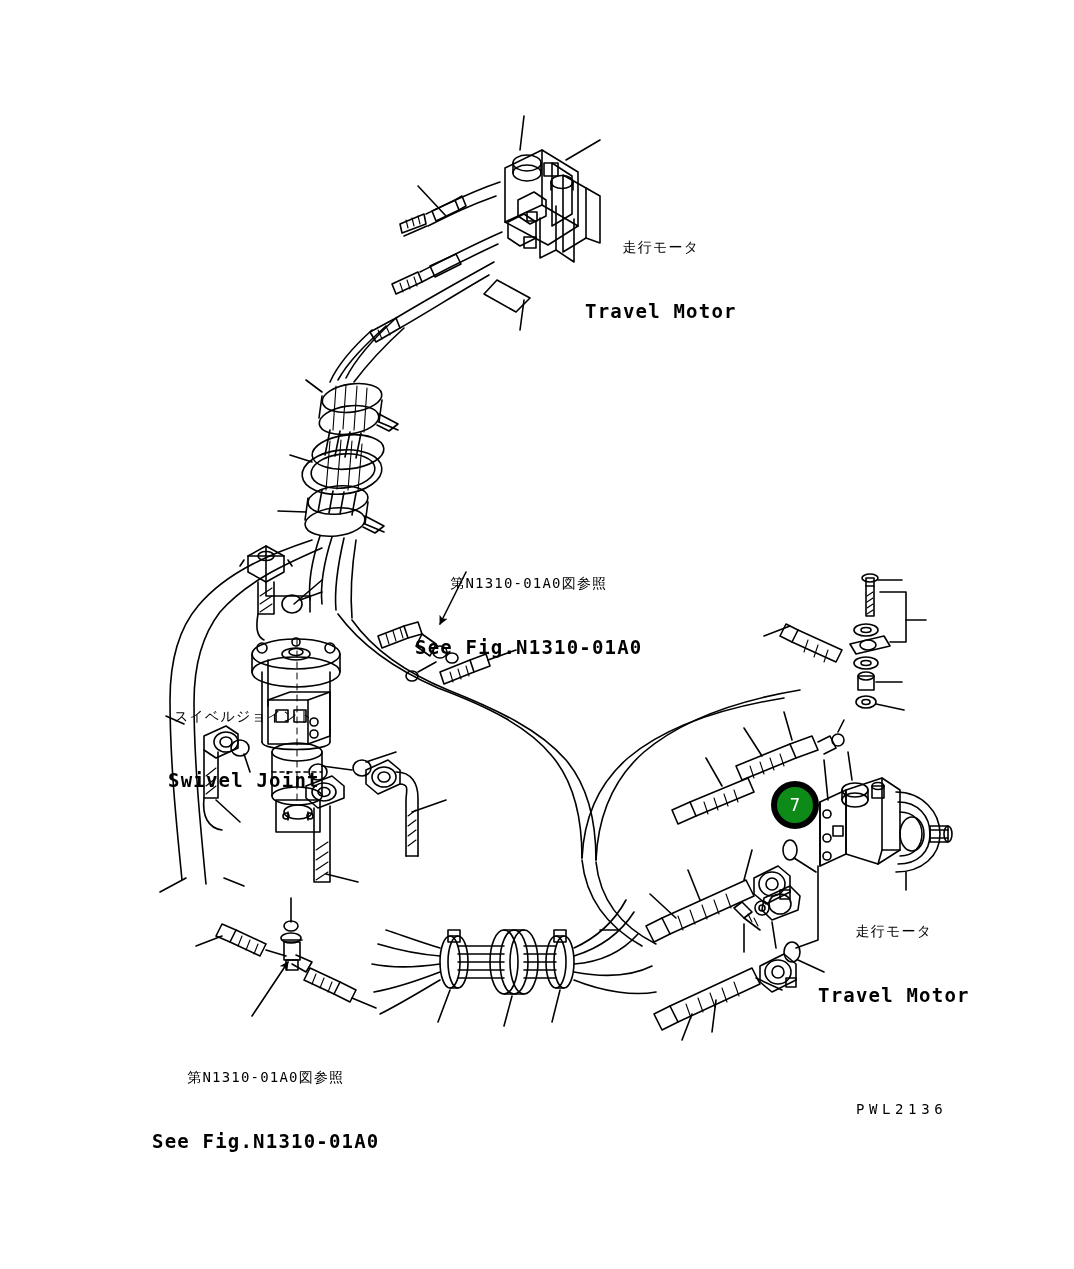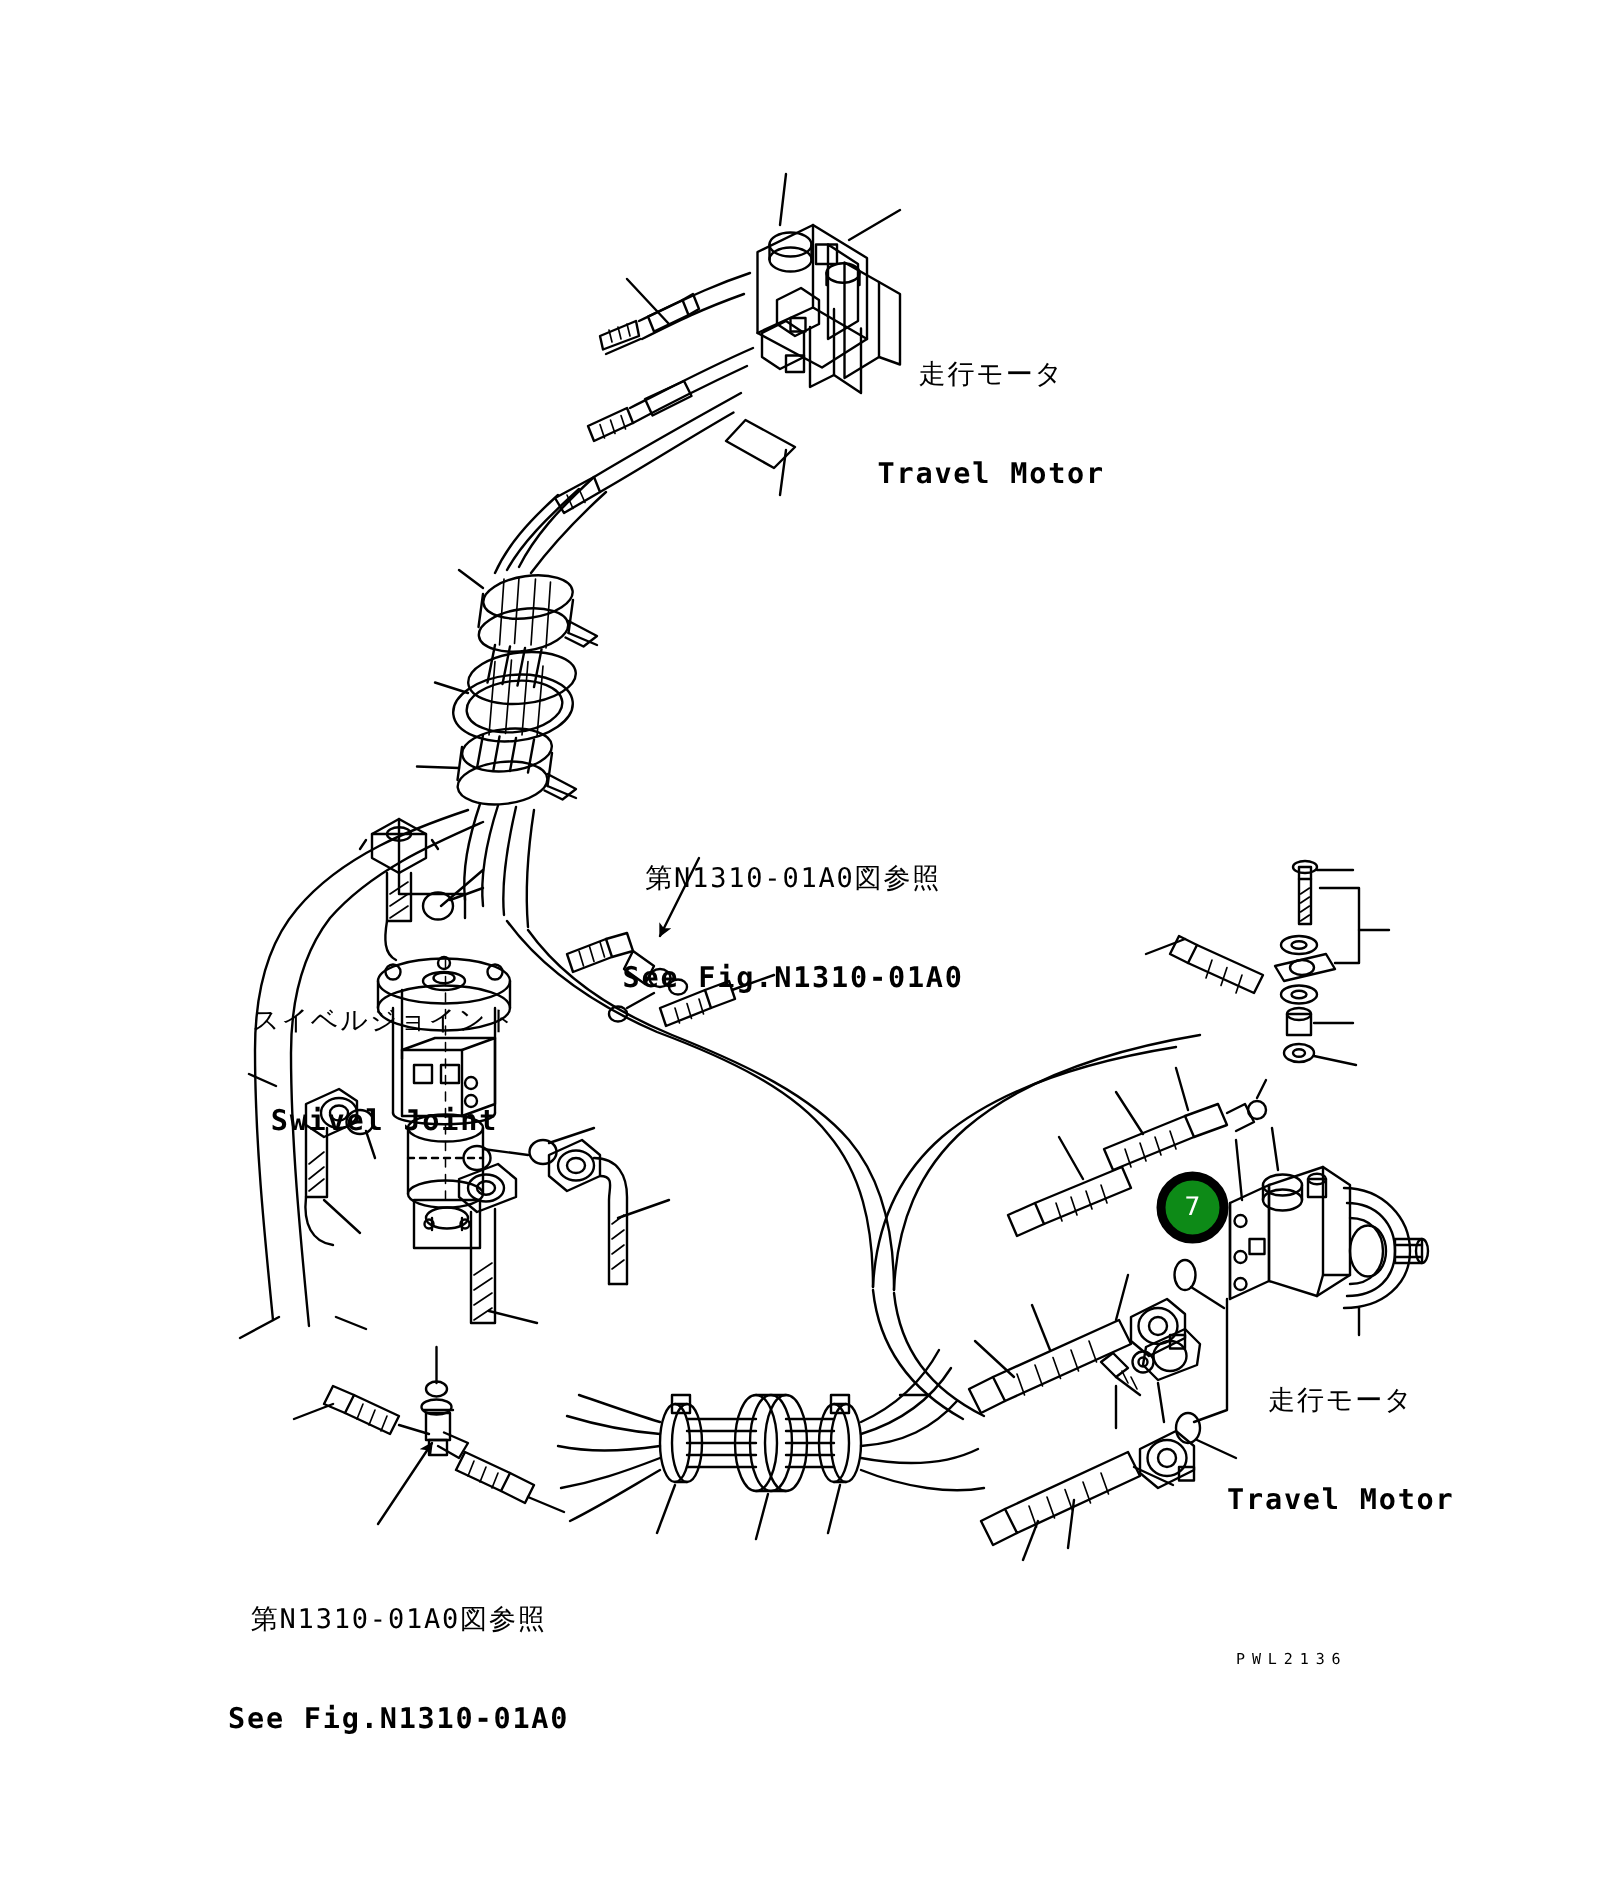--- a/index.html
+++ b/index.html
@@ -27,21 +27,21 @@
   }
   .lbl {
     position: absolute;
     color: #000000;
     font-family: "DejaVu Sans Mono", "Liberation Mono", monospace;
     white-space: pre;
     line-height: 1.32;
   }
   .lbl .jp {
     display: block;
-    font-size: 18px;
+    font-size: 14px;
     letter-spacing: 1.2px;
   }
   .lbl .en {
     display: block;
     font-size: 19px;
     letter-spacing: 1.2px;
     font-weight: bold;
   }
   .lbl.center { text-align: center; }
   .lbl.left { text-align: center; }
@@ -49,35 +49,35 @@
   #label-travel-motor-top {
     left: 585px;
     top: 196px;
   }
   #label-travel-motor-bottom {
     left: 818px;
     top: 880px;
   }
   #label-swivel-joint {
     left: 168px;
-    top: 627px;
+    top: 665px;
   }
   #label-see-fig-top {
     left: 415px;
     top: 532px;
   }
   #label-see-fig-bottom {
     left: 152px;
     top: 1026px;
   }
   #drawing-number {
     position: absolute;
-    left: 824px;
+    left: 856px;
     top: 1101px;
-    font-size: 10px;
+    font-size: 14px;
     letter-spacing: 4.6px;
     color: #000000;
     font-family: "DejaVu Sans Mono", "Liberation Mono", monospace;
     white-space: pre;
   }
   #callout-7 {
     position: absolute;
     left: 771px;
     top: 781px;
     width: 48px;

